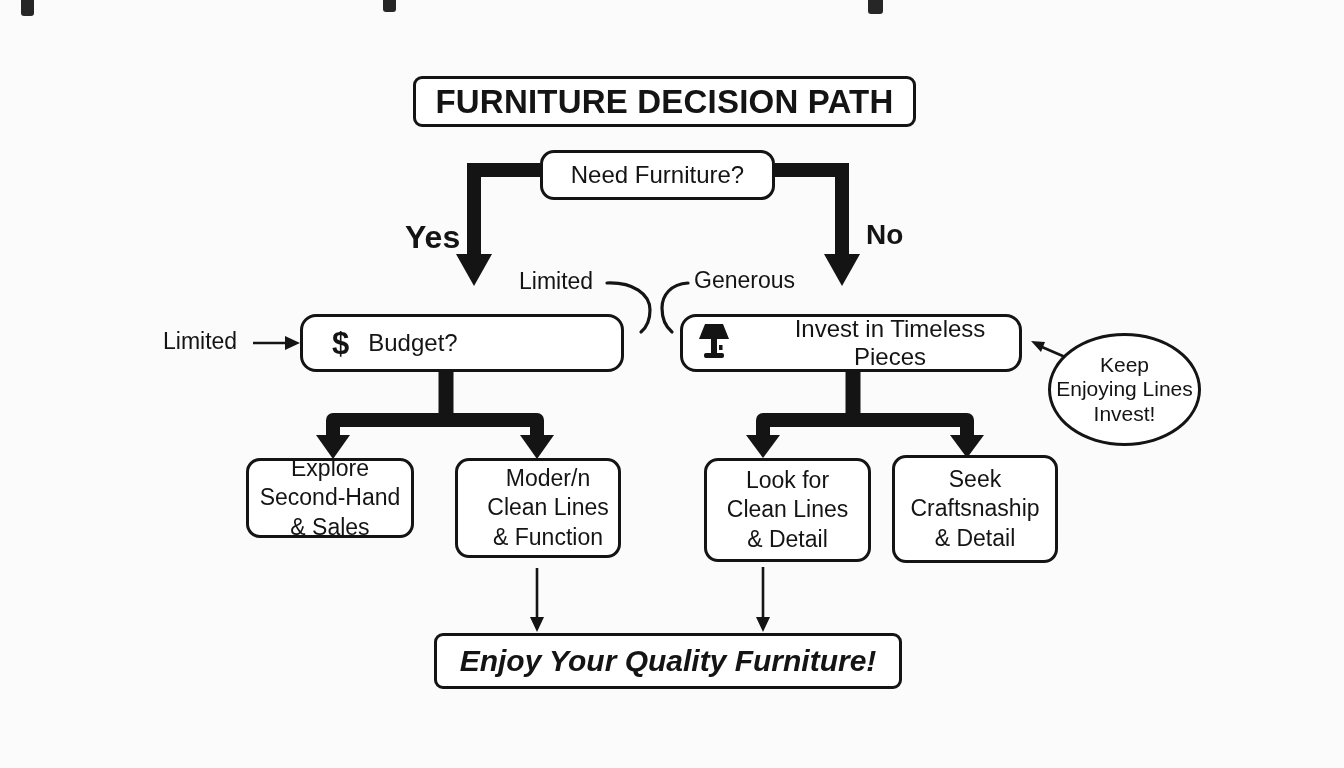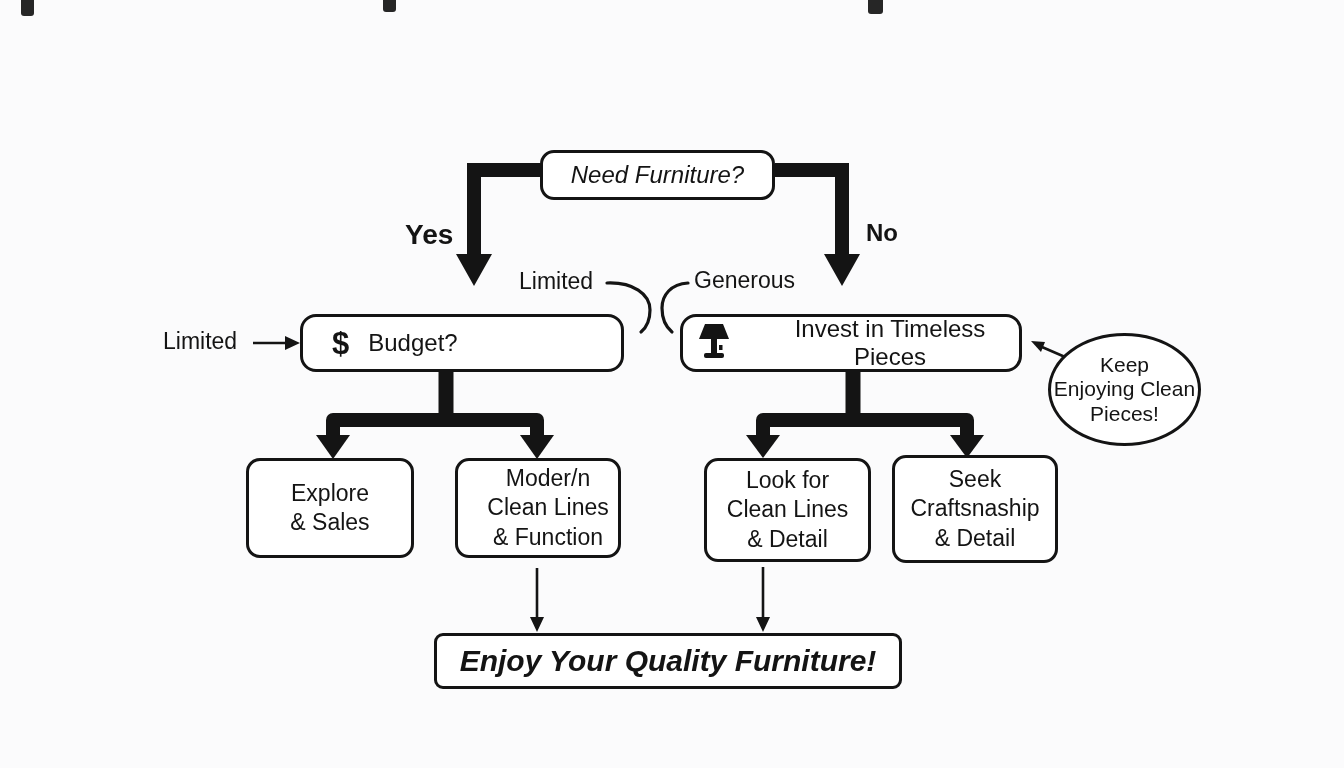--- a/index.html
+++ b/index.html
@@ -19,44 +19,44 @@
   .box{
     position:absolute;background:var(--fill);border:3px solid var(--ink);
     display:flex;align-items:center;justify-content:center;text-align:center;
     box-sizing:border-box;
   }
   .lbl{position:absolute;white-space:nowrap;}
 
   #title-box{left:413px;top:76px;width:503px;height:51px;border-radius:9px;border-width:3.5px;}
   #title-box span{font-size:33px;font-weight:700;letter-spacing:.2px;}
 
-  #need-box{left:540px;top:150px;width:235px;height:50px;border-radius:14px;font-style:italic;}
+  #need-box{left:540px;top:150px;width:235px;height:50px;border-radius:14px;}
   #need-box span{font-size:24px;font-weight:500;}
 
-  #yes-label{left:405px;top:219px;font-size:28px;font-weight:700;}
-  #no-label{left:866px;top:219px;font-size:24px;font-weight:700;}
+  #yes-label{left:405px;top:219px;font-size:32px;font-weight:700;}
+  #no-label{left:866px;top:219px;font-size:28px;font-weight:700;}
 
   #limited-branch-label{left:519px;top:268px;font-size:23px;font-weight:500;}
   #generous-branch-label{left:694px;top:267px;font-size:23px;font-weight:500;}
   #limited-side-label{left:163px;top:328px;font-size:23px;font-weight:500;}
 
   #budget-box{left:300px;top:314px;width:324px;height:58px;border-radius:16px;justify-content:flex-start;padding-left:29px;gap:19px;}
   #budget-box .dollar{font-size:31px;font-weight:800;line-height:1;}
   #budget-box .node-label{font-size:24px;font-weight:500;}
 
   #invest-box{left:680px;top:314px;width:342px;height:58px;border-radius:16px;justify-content:flex-start;padding-left:15px;gap:31px;}
   #invest-box .node-label{font-size:24px;font-weight:500;}
   .lamp{width:32px;height:38px;flex:0 0 auto;}
   .lamp polygon,.lamp rect{fill:var(--ink);}
 
   #callout-ellipse{left:1048px;top:333px;width:153px;height:113px;border-radius:50%;flex-direction:column;}
   #callout-ellipse span{display:block;font-size:21px;font-weight:500;line-height:1.17;}
 
   .outcome span{display:block;font-size:23px;font-weight:500;line-height:1.28;}
-  #outcome-secondhand{left:246px;top:458px;width:168px;height:100px;border-radius:14px;}
+  #outcome-secondhand{left:246px;top:458px;width:168px;height:80px;border-radius:14px;}
   #outcome-modern{left:455px;top:458px;width:166px;height:100px;border-radius:14px;padding-left:20px;}
   #outcome-cleanlines{left:680px;top:458px;width:167px;height:104px;border-radius:14px;margin-left:24px;}
   #outcome-craft{left:884px;top:455px;width:166px;height:108px;border-radius:14px;margin-left:8px;}
 
   #final-box{left:434px;top:633px;width:468px;height:56px;border-radius:9px;border-width:3.5px;}
   #final-box span{font-size:30px;font-weight:700;font-style:italic;}
 
   .artifact{position:absolute;background:var(--ink);opacity:.92;}
   #artifact-1{left:21px;top:0;width:13px;height:16px;border-radius:0 0 3px 3px;}
   #artifact-2{left:383px;top:0;width:13px;height:12px;border-radius:0 0 3px 3px;}
@@ -116,20 +116,23 @@
       <path d="M 763 567 L 763 619" stroke-width="2.6"></path>
       <polygon points="756,617 770,617 763,632"></polygon>
     </g>
 
     <g>
       <path d="M 1072 360 L 1042 347" stroke-width="2.6"></path>
       <polygon points="1031,341 1045,342 1041,352"></polygon>
     </g>
   </svg>
 
+  <div class="box" id="title-box">
+    <span>FURNITURE DECISION PATH</span>
+  </div>
 
   <div class="box" id="need-box">
     <span>Need Furniture?</span>
   </div>
 
   <span class="lbl" id="yes-label">Yes</span>
   <span class="lbl" id="no-label">No</span>
   <span class="lbl" id="limited-branch-label">Limited</span>
   <span class="lbl" id="generous-branch-label">Generous</span>
   <span class="lbl" id="limited-side-label">Limited</span>
@@ -144,27 +147,28 @@
       <polygon points="7,0 25,0 31,15 1,15"></polygon>
       <rect x="13" y="15" width="6" height="14"></rect>
       <rect x="6" y="29" width="20" height="5" rx="2"></rect>
       <rect x="21" y="21" width="3.5" height="5"></rect>
     </svg>
     <span class="node-label">Invest in Timeless Pieces</span>
   </div>
 
   <div class="box" id="callout-ellipse">
     <span>Keep</span>
-    <span>Enjoying Clean</span>
-    <span>Pieces!</span>
+    <span>Enjoying Lines</span>
+    <span>Invest!</span>
   </div>
 
   <div class="box outcome" id="outcome-secondhand">
     <div>
       <span>Explore</span>
+      <span>Second-Hand</span>
       <span>&amp; Sales</span>
     </div>
   </div>
   <div class="box outcome" id="outcome-modern">
     <div>
       <span>Moder/n</span>
       <span>Clean Lines</span>
       <span>&amp; Function</span>
     </div>
   </div>

